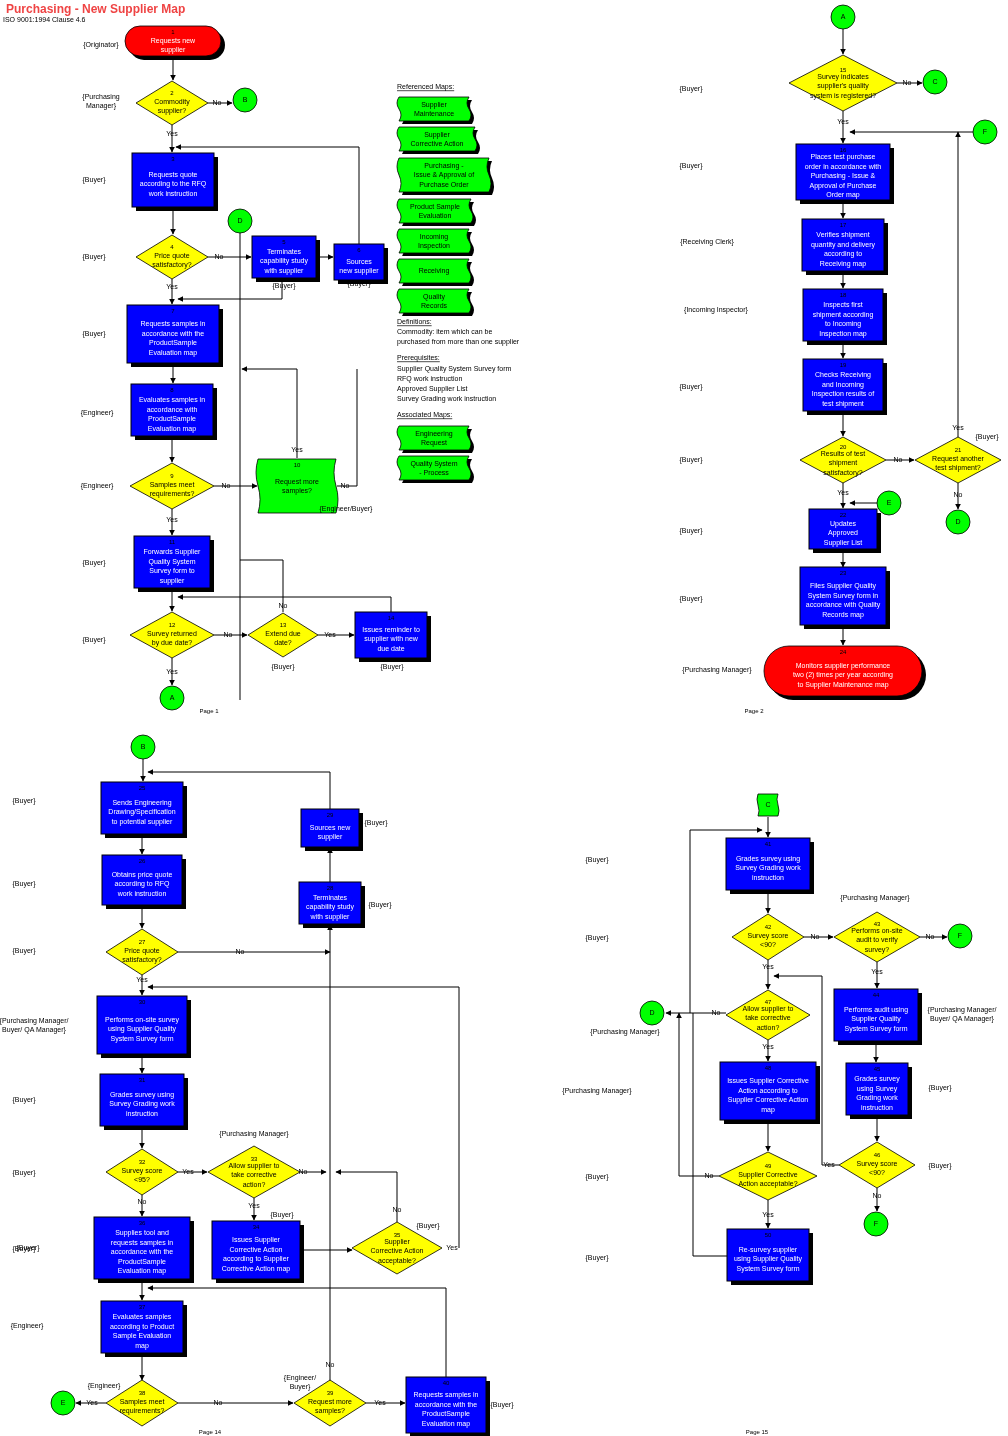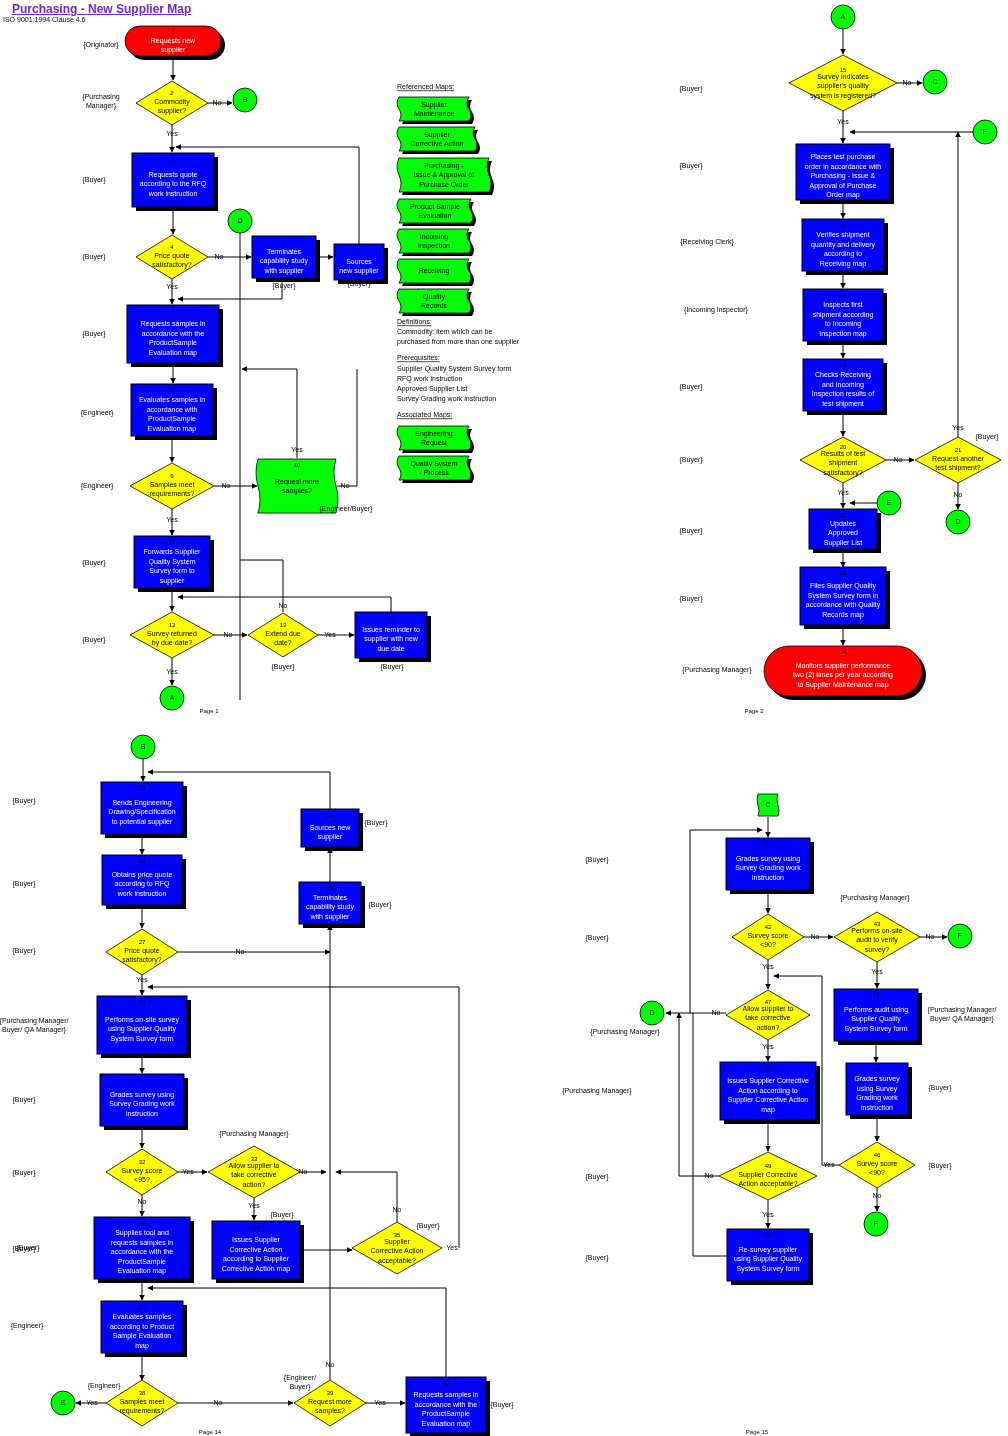--- a/index.html
+++ b/index.html
@@ -1,19 +1,19 @@
 <!DOCTYPE html>
 <html><head>
 <meta charset="utf-8">
 <style>
   html, body { margin:0; padding:0; background:#ffffff; }
   body { width:1008px; height:1436px; position:relative; overflow:hidden;
          font-family:"Liberation Sans", sans-serif; }
-  #title { position:absolute; left:12px; top:2px; font-size:12px; font-weight:bold;
-           text-decoration:underline; color:#6d28d9; }
+  #title { position:absolute; left:6px; top:2px; font-size:12px; font-weight:bold;
+           color:#ef4444; }
   #subtitle { position:absolute; left:3px; top:16px; font-size:7px; color:#000; }
   svg#chart { position:absolute; left:0; top:0; }
   .t { font-family:"Liberation Sans", sans-serif; }
 </style>
 </head>
 <body>
 
 <div id="title">Purchasing - New Supplier Map</div>
 <div id="subtitle">ISO 9001:1994 Clause 4.6</div>
 

